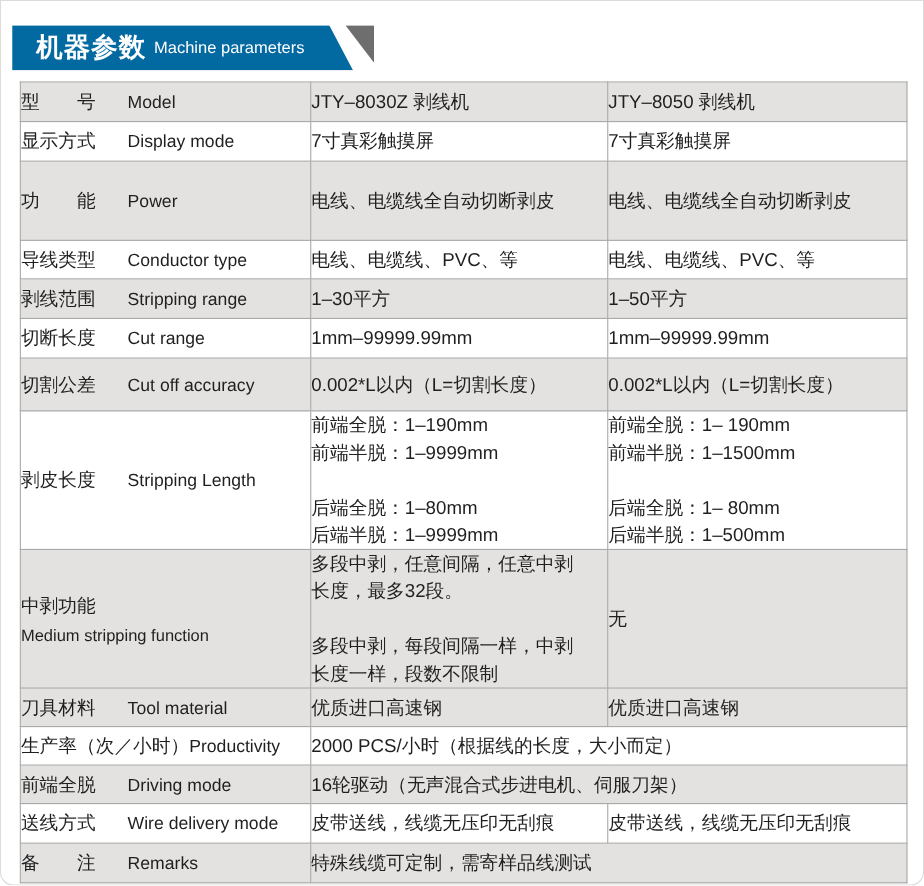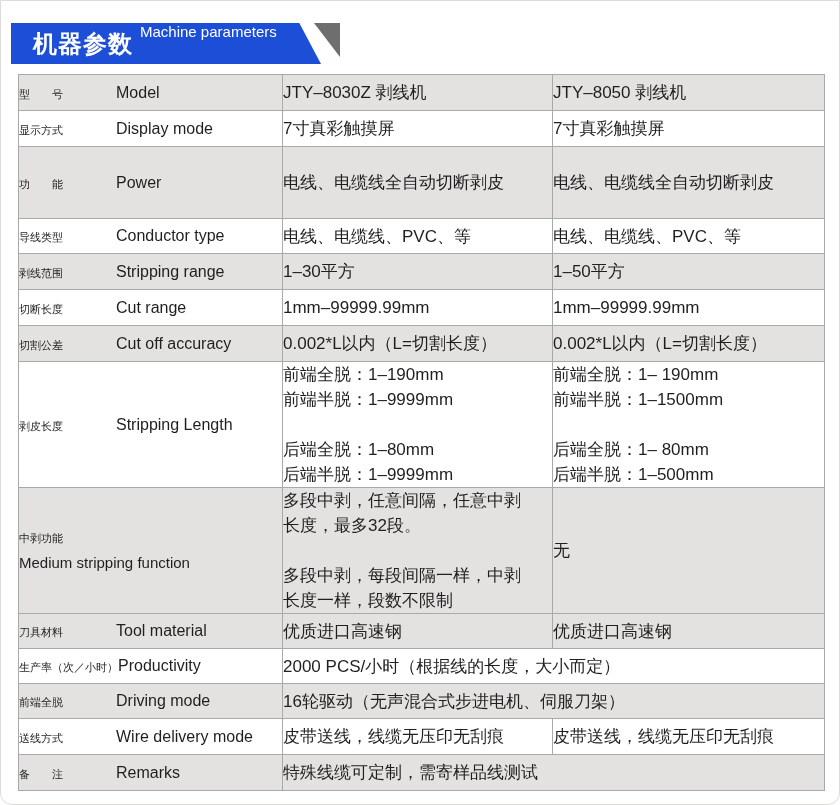--- a/index.html
+++ b/index.html
@@ -10,23 +10,23 @@
   }
   .page{
     position:absolute;inset:0;
     border:1px solid #dcdcda;
     border-radius:0 0 12px 12px;
     background:#ffffff;
   }
   
   .banner{
     position:absolute;left:10px;top:22px;width:310px;height:41px;
-    background:#1d4ed8;
+    background:#0369a1;
     clip-path:polygon(0 0,93% 0,100% 100%,0 100%);
-    display:flex;align-items:flex-start;
+    display:flex;align-items:center;
     padding-left:22px;box-sizing:border-box;
   }
   .banner .zh{
     font-size:24px;font-weight:bold;color:#ffffff;
     letter-spacing:1px;line-height:41px;
   }
   .banner .en{
     font-size:15px;font-weight:normal;color:#ffffff;margin-left:7px;
   }
   .banner-tri{
@@ -44,21 +44,21 @@
   table.params col.c3{width:272px;}
   table.params td{
     border:1px solid #A9A9A7;
     vertical-align:middle;
     font-size:17px;
     padding:0;
   }
   tr.shade td{background:#E3E2E0;}
   td.label{padding-left:21px;}
   td.label .labwrap{display:flex;align-items:baseline;}
-  td.label .zh{min-width:97px;font-size:11px;}
+  td.label .zh{min-width:97px;font-size:17px;}
   td.label .en{font-size:16px;}
   td.label.stacked .labwrap{display:block;}
   td.label.stacked .zh{display:block;margin-bottom:8px;}
   td.label.stacked .en{display:block;font-size:15px;}
   td.val{padding-left:19px;}
   td.multi{white-space:pre-line;line-height:25px;padding-top:6px;padding-bottom:6px;}
 </style>
 </head>
 <body>
 
@@ -137,21 +137,21 @@
         <td class="label">
           <div class="labwrap">
             <span class="zh">切断长度</span>
             <span class="en">Cut range</span>
           </div>
         </td>
         <td class="val">1mm–99999.99mm</td>
         <td class="val">1mm–99999.99mm</td>
       </tr>
 
-      <tr class="shade" style="height:36px">
+      <tr class="shade" style="height:48px">
         <td class="label">
           <div class="labwrap">
             <span class="zh">切割公差</span>
             <span class="en">Cut off accuracy</span>
           </div>
         </td>
         <td class="val">0.002*L以内（L=切割长度）</td>
         <td class="val">0.002*L以内（L=切割长度）</td>
       </tr>
 

